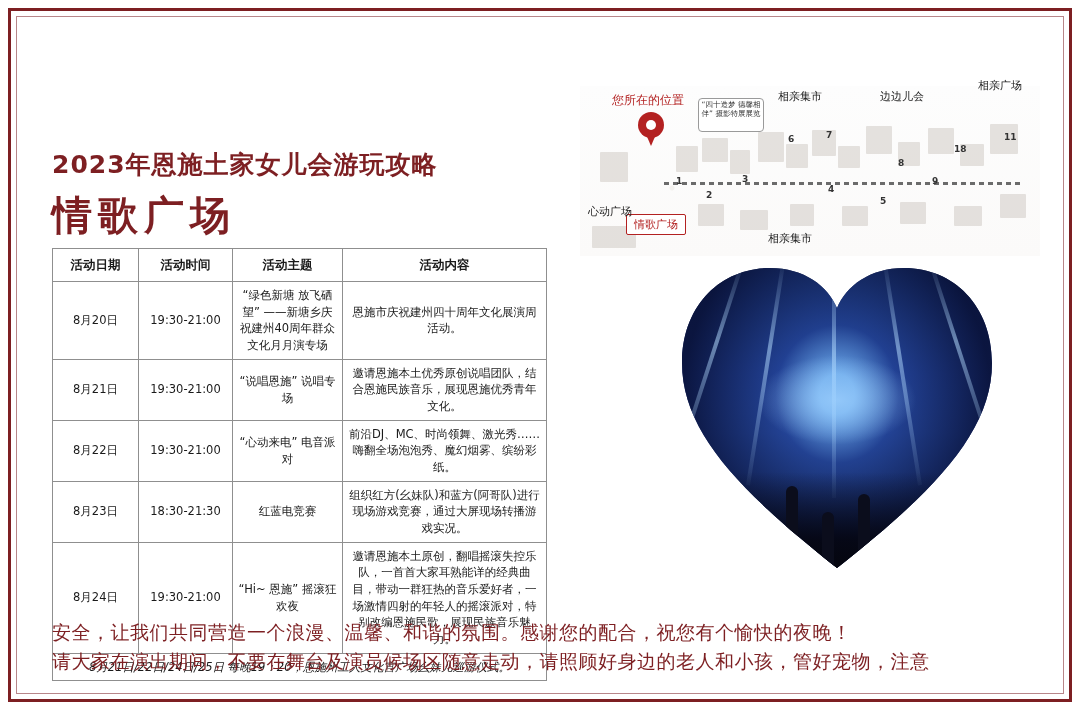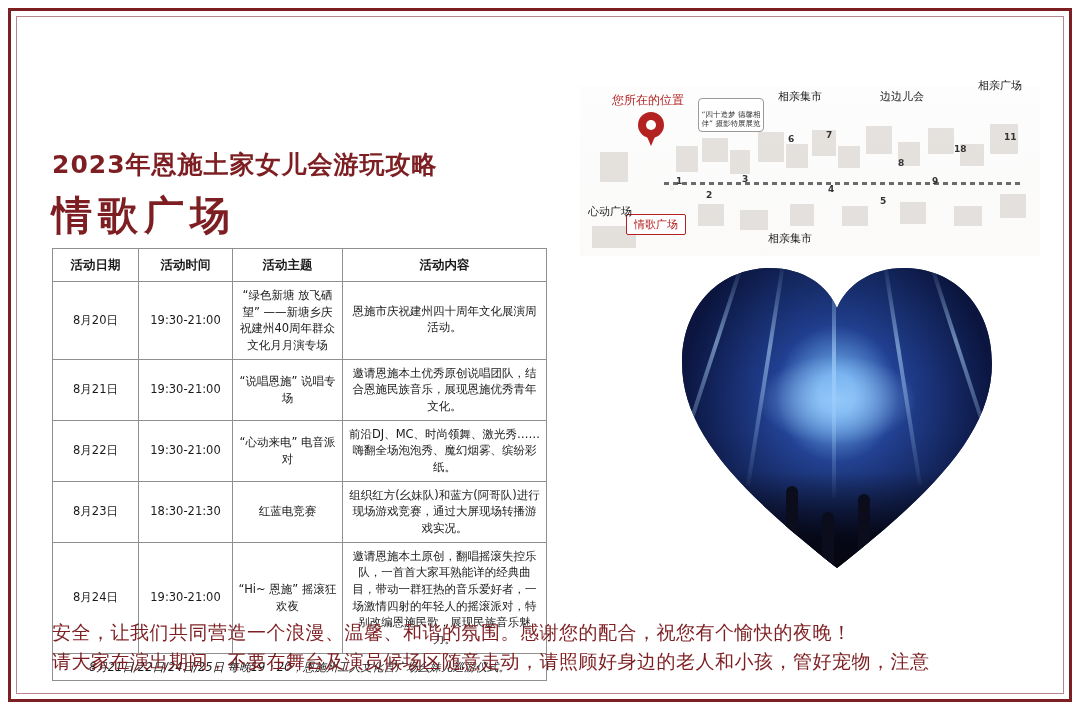--- a/index.html
+++ b/index.html
@@ -144,21 +144,21 @@
   }
   .col-date { width: 86px; }
   .col-time { width: 94px; }
   .col-theme { width: 110px; }
   .col-content { width: 204px; }
   td.content-cell {
     text-align: left;
     padding-left: 8px;
     padding-right: 8px;
   }
-  td.center-content { text-align: center; font-family: Liberation Mono, monospace; }
+  td.center-content { text-align: center; }
   .row-h1 { height: 56px; }
   .row-h2 { height: 52px; }
   .note-row td {
     font-size: 11.5px;
     padding: 7px 6px;
     text-align: center;
     font-style: italic;
   }
 
   
@@ -272,21 +272,21 @@
   .bubble {
     position: absolute;
     left: 118px; top: 12px;
     width: 66px; height: 34px;
     border: 1px solid #9a9a9a;
     border-radius: 4px;
     font-size: 7.5px;
     color: #333;
     text-align: center;
     line-height: 1.25;
-    padding: 11px 2px;
+    padding: 1px 2px;
     box-sizing: border-box;
     background: #fff;
   }
 
   
   .heart {
     position: absolute;
     left: 682px; top: 268px;
     width: 310px; height: 300px;
     -webkit-clip-path: path("M155 300 C 60 225, 0 165, 0 95 C 0 38, 38 0, 88 0 C 122 0, 146 18, 155 40 C 164 18, 188 0, 222 0 C 272 0, 310 38, 310 95 C 310 165, 250 225, 155 300 Z");

